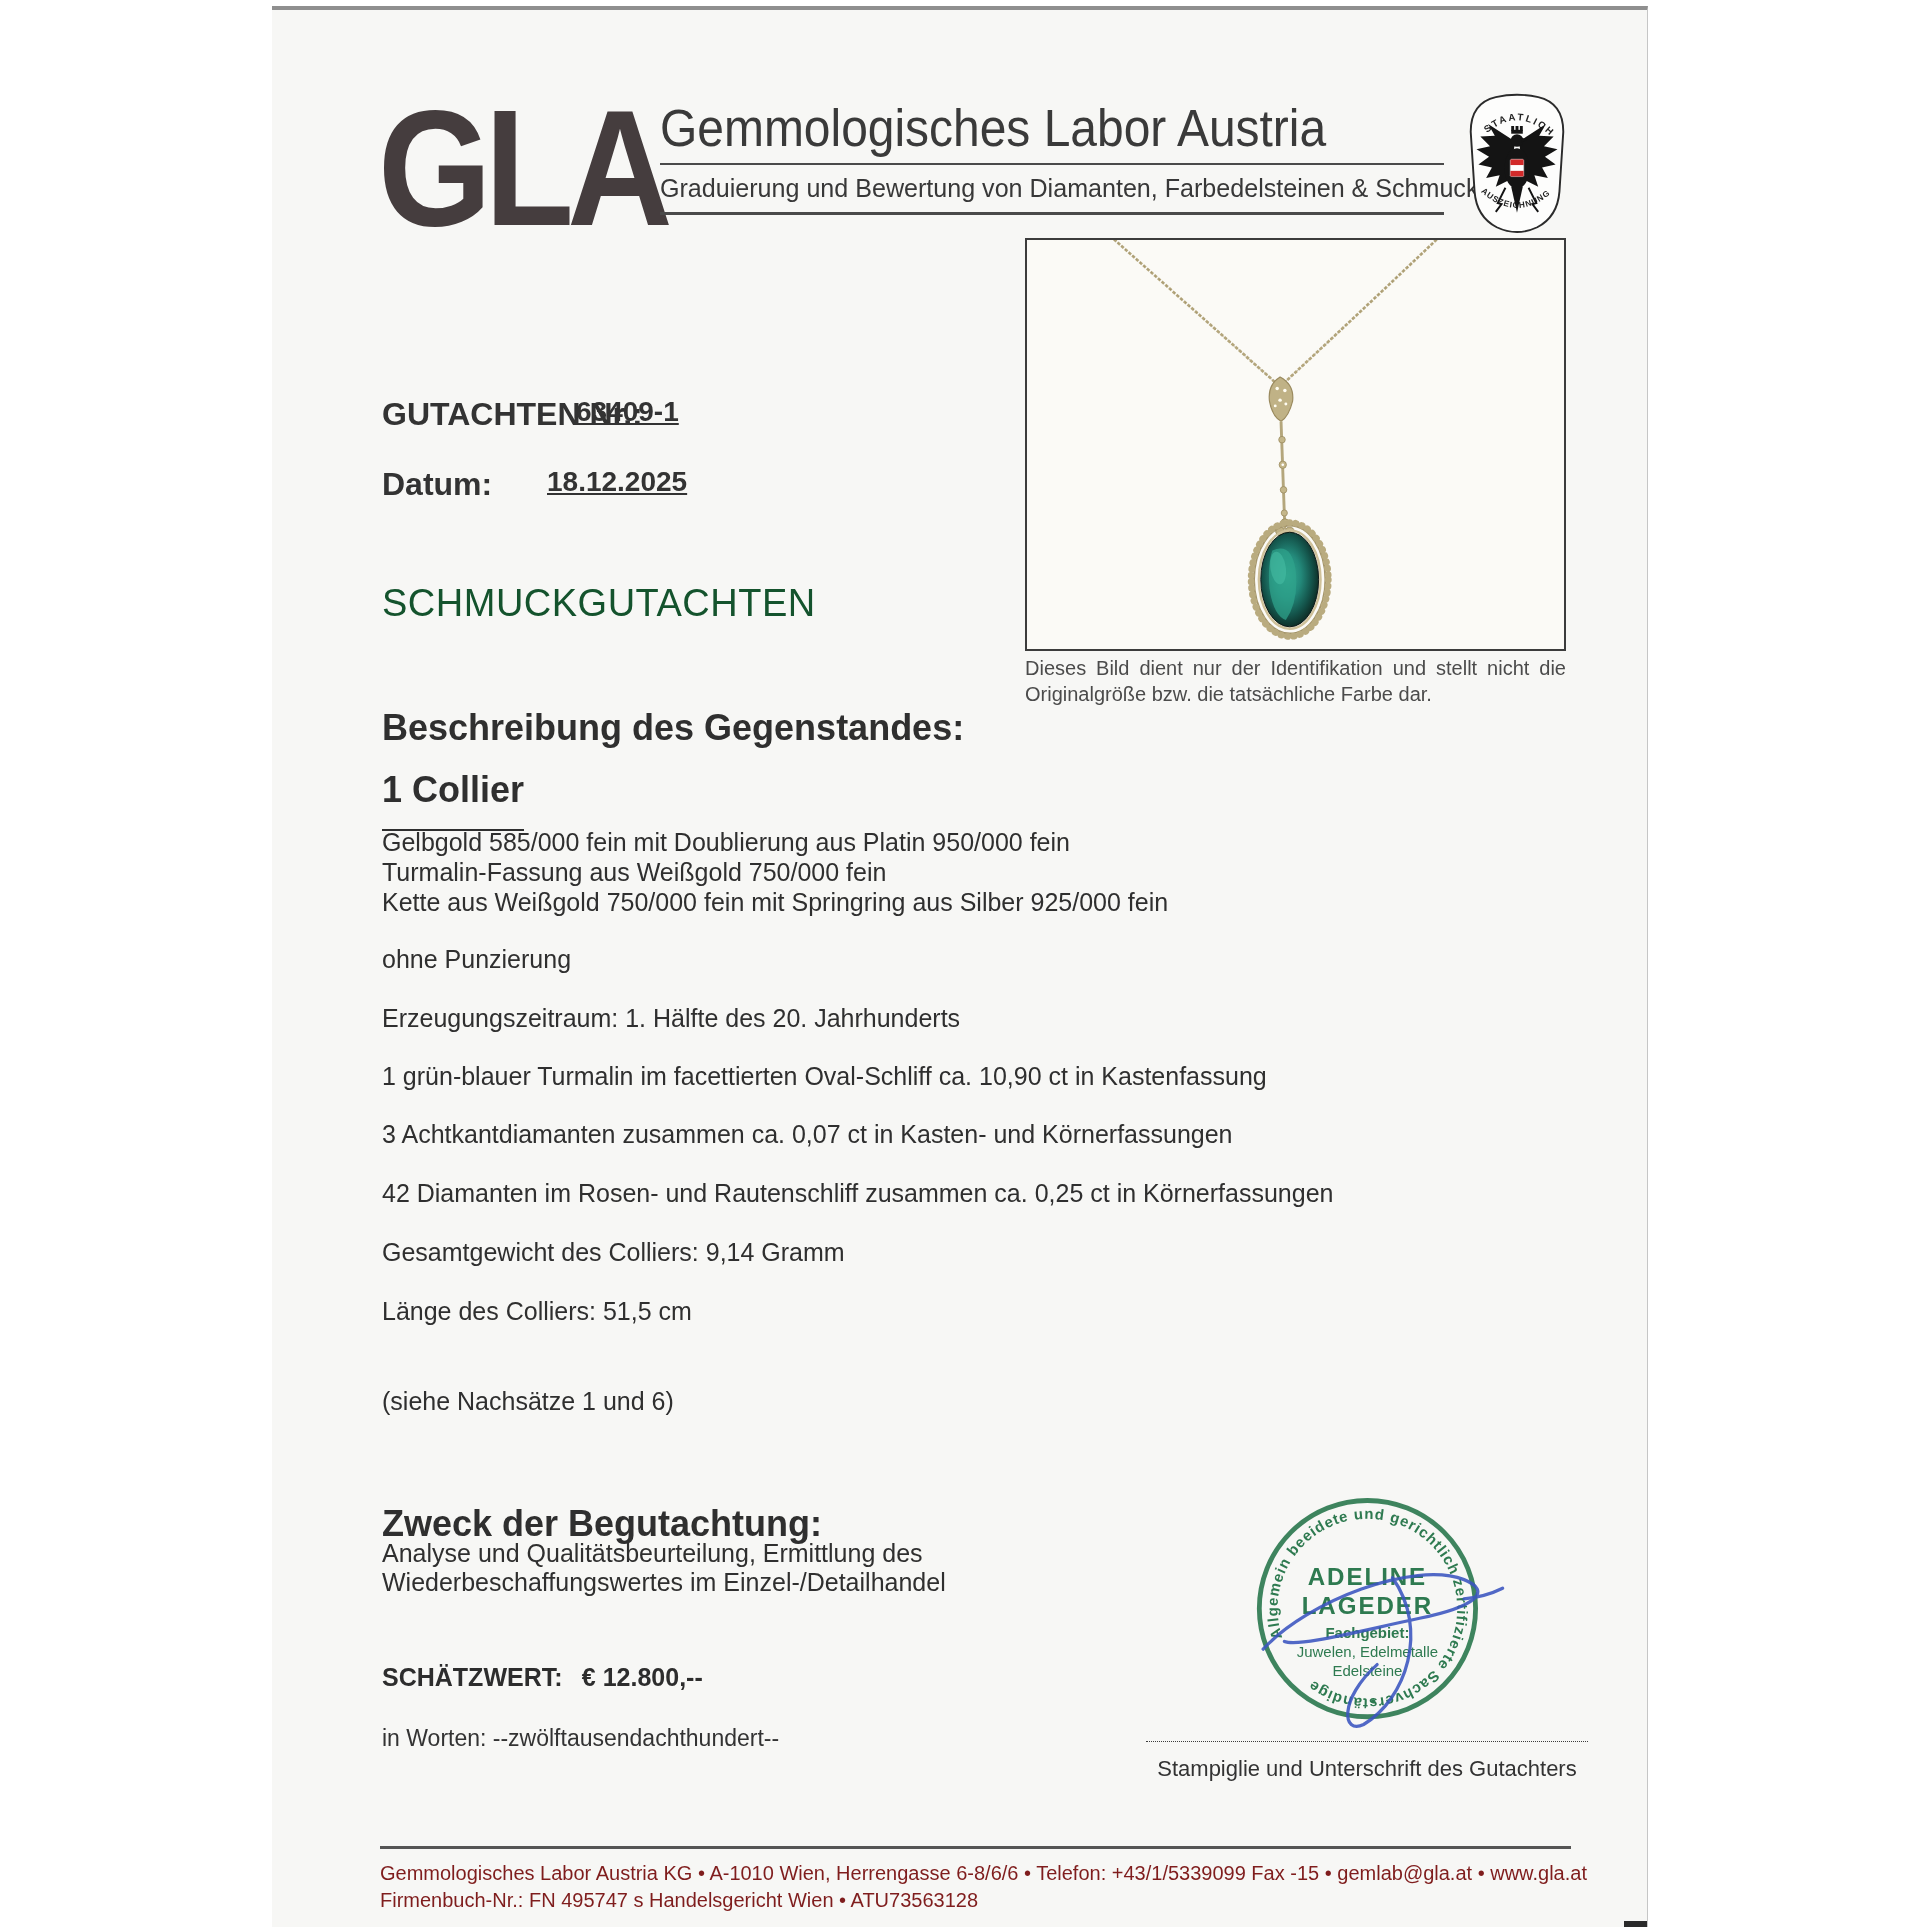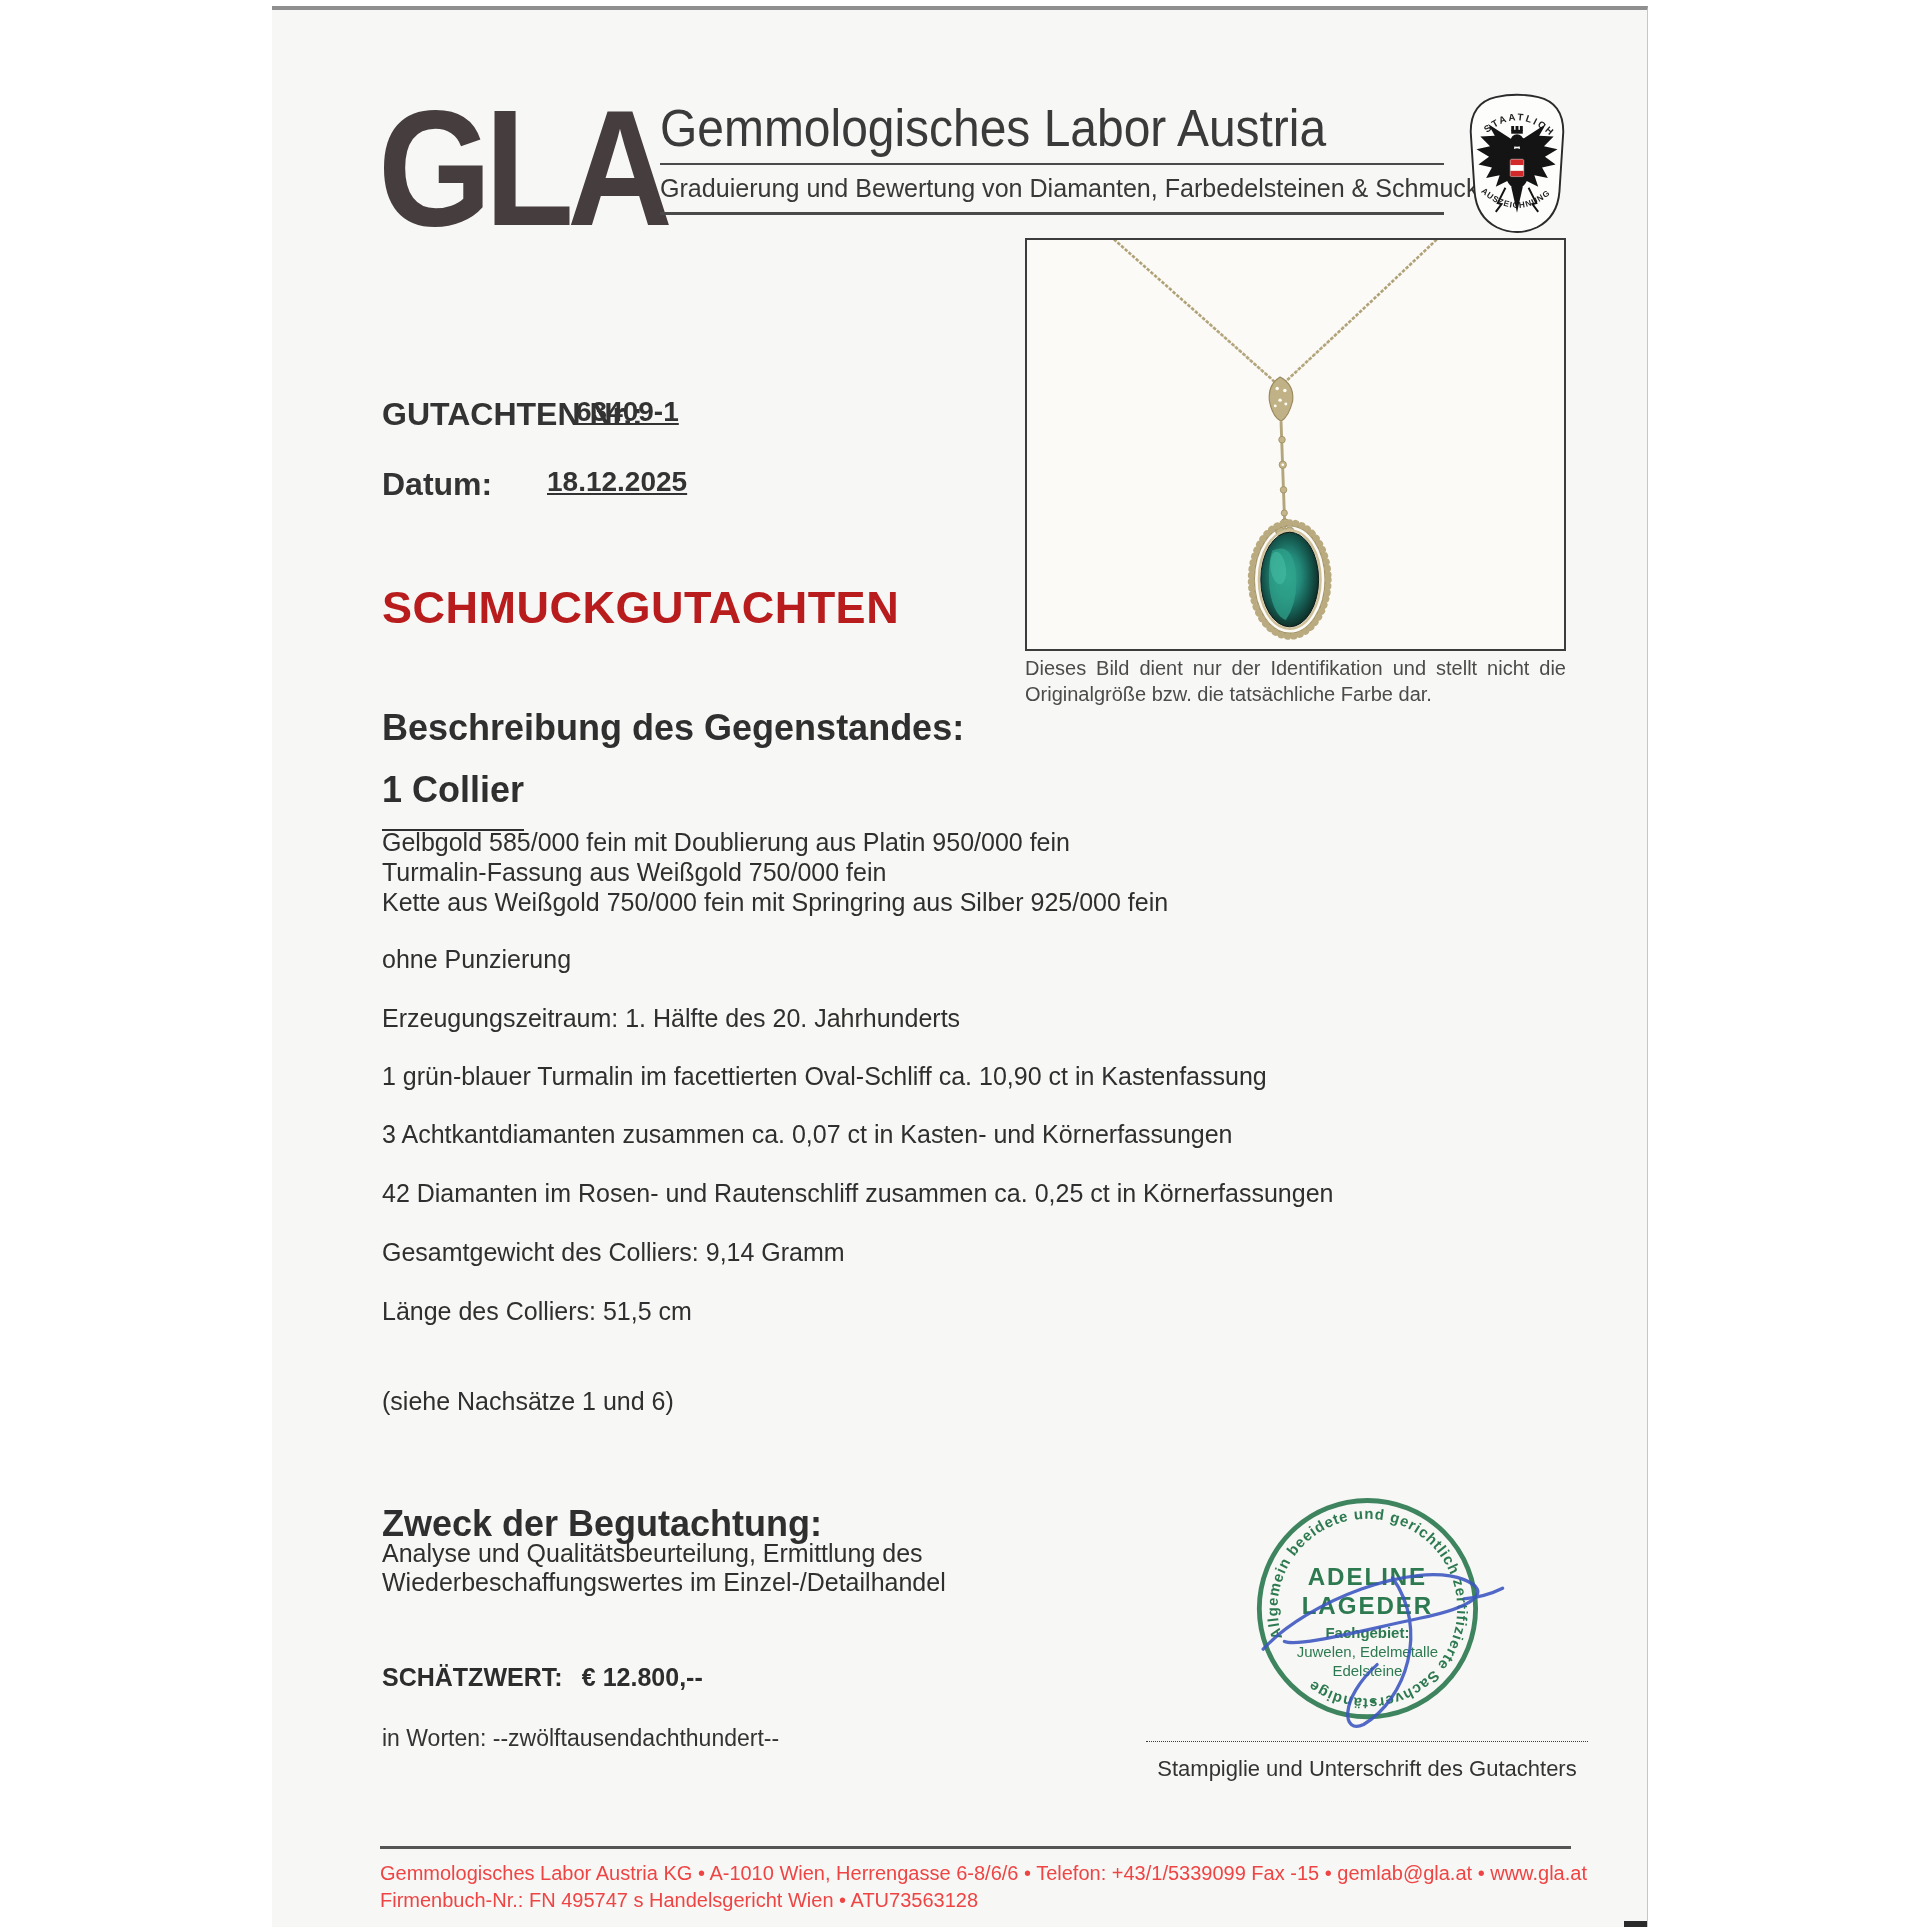--- a/index.html
+++ b/index.html
@@ -30,21 +30,21 @@
   .rule1{margin-top:5.8px;}
   .lab-sub{
     margin-top:8.7px;font-size:25.6px;color:#383838;white-space:nowrap;
     transform:scaleX(.98);transform-origin:left top;
   }
   .rule2{margin-top:8.7px;}
   .emblem{left:1191px;top:81px;}
   
   .meta-label{font-weight:700;font-size:32px;color:#333;}
   .meta-value{font-weight:700;font-size:28px;color:#333;text-decoration:underline;}
-  .doc-type{left:110px;top:572px;font-weight:700;font-size:45px;letter-spacing:0.5px;color:#b91c1c;}
+  .doc-type{left:110px;top:572px;font-weight:400;font-size:38px;letter-spacing:0.5px;color:#14532d;}
   
   .photo{
     left:753px;top:228px;width:537px;height:409px;border:2.9px solid #3c3c3c;
     background:#fbfaf6;box-sizing:content-box;
   }
   .photo-caption{
     left:753px;top:645px;width:541px;font-size:20px;line-height:1.32;
     color:#4b4b4b;text-align:justify;
   }
   
@@ -55,21 +55,21 @@
   
   .valuation{left:110px;top:1653px;font-weight:700;font-size:25px;color:#2d2d2d;white-space:nowrap;}
   .valuation .val{margin-left:19.3px;}
   .inwords{left:110px;top:1715px;font-size:23px;color:#333;}
   
   .stampsvg{left:968px;top:1475px;}
   .sig-rule{left:874px;top:1731px;width:442px;border-top:1.9px dotted #3c3c3c;height:0;}
   .sig-caption{left:874px;top:1746px;width:442px;text-align:center;font-size:22px;color:#333;}
   
   .footer-rule{left:108px;top:1836px;width:1191px;height:2.9px;background:#555;}
-  .footer-line{left:108px;font-size:20px;color:#ef4444;white-space:nowrap;}
+  .footer-line{left:108px;font-size:20px;color:#7f1d1d;white-space:nowrap;}
   .f1{top:1852px;}
   .f2{top:1879px;}
   .corner-mark{left:1352px;top:1911px;width:29px;height:6.8px;background:#2a2a2a;}
 </style>
 </head>
 <body>
 
 <div class="page">
 
   <div class="abs logo">GLA</div>

